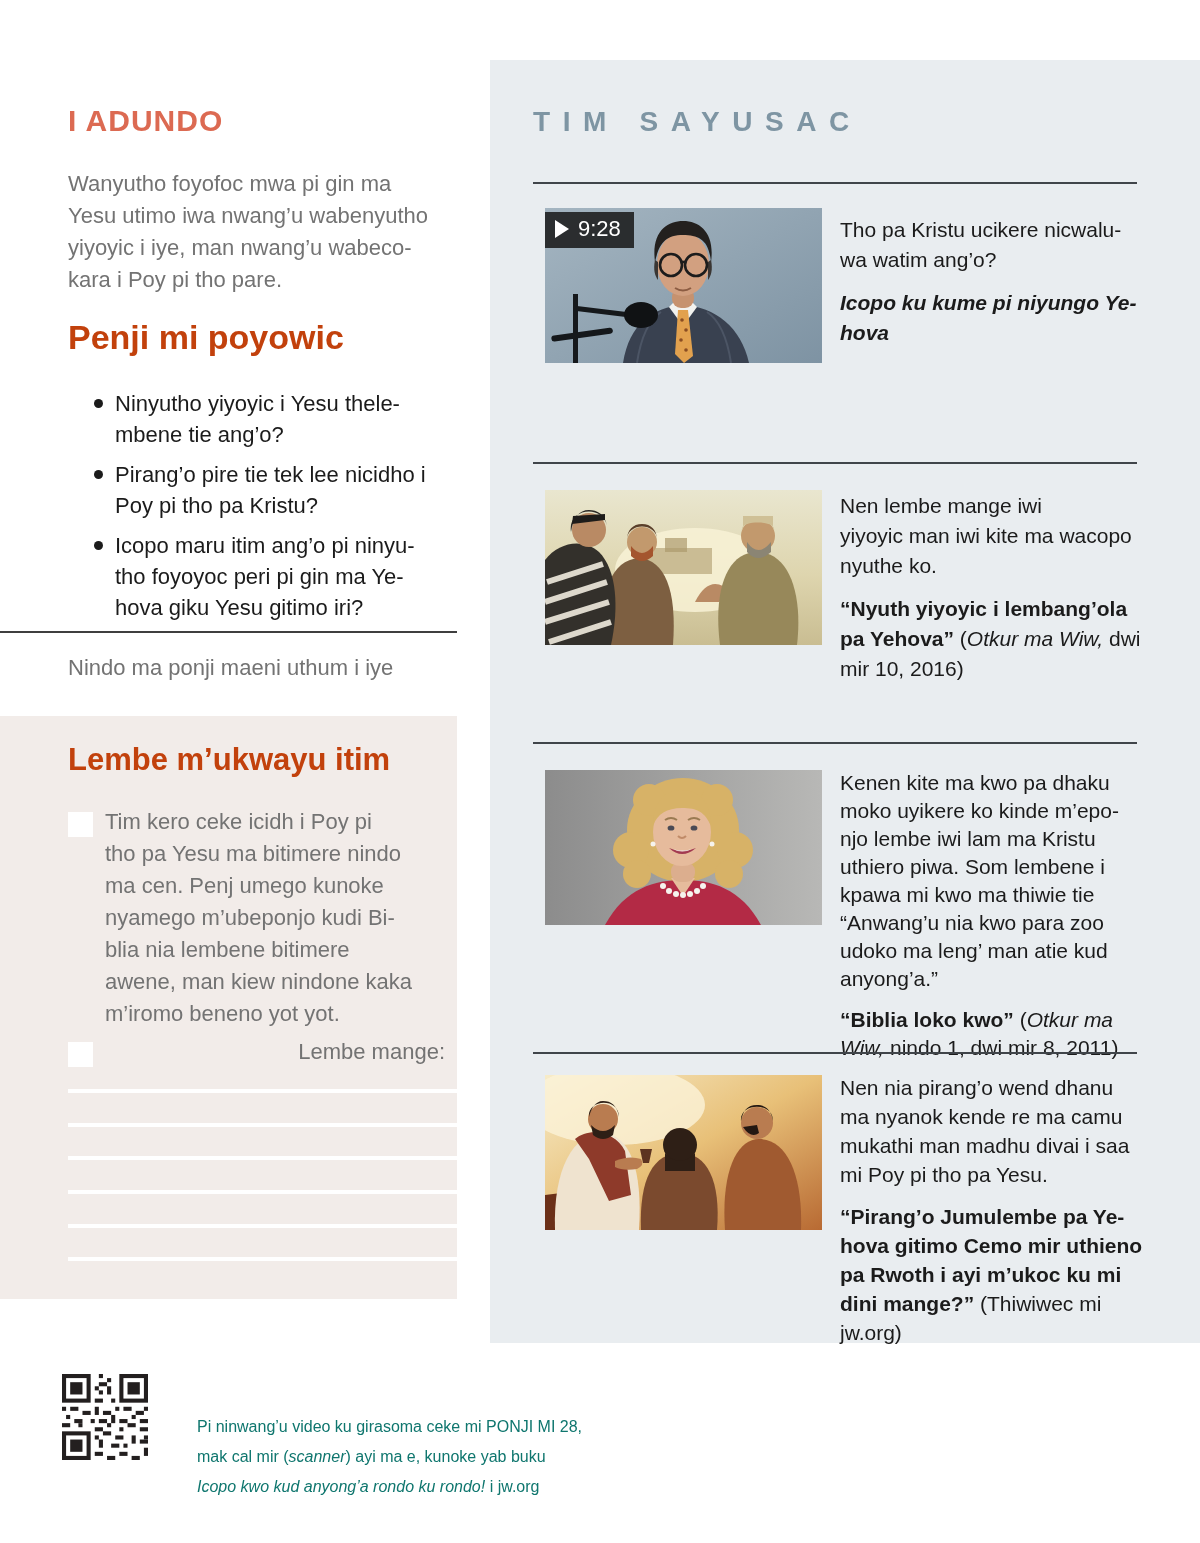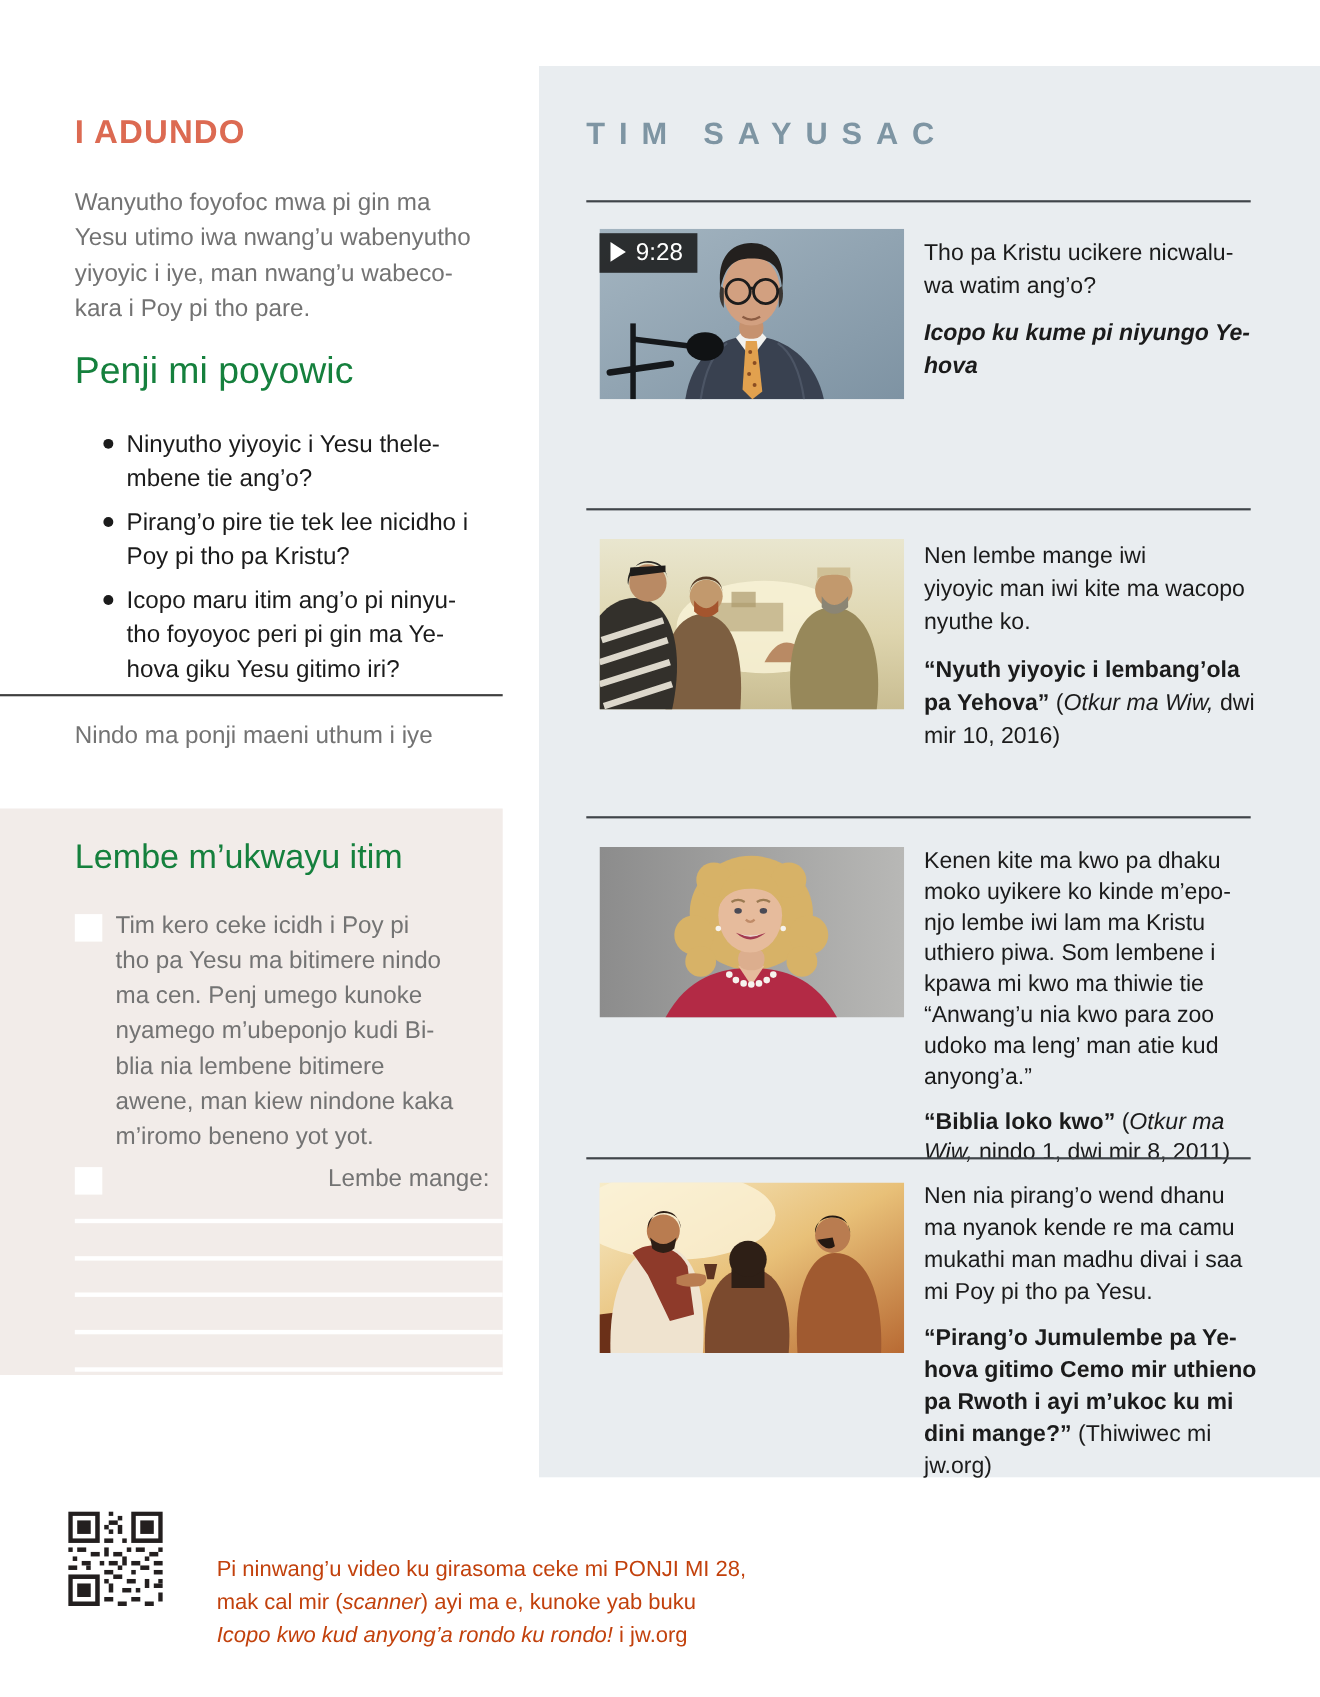--- a/index.html
+++ b/index.html
@@ -4,21 +4,21 @@
 <style>
   html,body { margin:0; padding:0; background:#ffffff; }
   .page { position:relative; width:1200px; height:1543px; background:#ffffff;
           font-family:"Liberation Sans", sans-serif; overflow:hidden; }
   .abs { position:absolute; }
   .pre { white-space:pre-line; }
 
   
   .h-orange { color:#DC6A52; font-size:30px; font-weight:700; letter-spacing:1px; }
   .body-text { font-size:22px; line-height:32px; color:#737373; margin:0; }
-  .h-blue { color:#15803d; font-weight:400; margin:0; }
+  .h-blue { color:#c2410c; font-weight:700; margin:0; }
   .questions { list-style:none; margin:0; padding:0; width:400px; }
   .questions li { position:relative; padding-left:47px; margin:0 0 9px 0;
                   font-size:22px; line-height:31px; color:#1b1b1b; }
   .questions li::before { content:""; position:absolute; left:26px; top:11px;
                   width:9px; height:9px; border-radius:50%; background:#1b1b1b; }
   .rule-left { height:2px; background:#3f3f3f; }
   .pinkbox { background:#F2ECE9; }
   .check { width:25px; height:25px; background:#ffffff; }
   .wline { height:4px; background:#ffffff; }
 
@@ -36,21 +36,21 @@
   .etext { font-size:21px; color:#1b1b1b; margin:5px 0 13px 0; width:310px; }
   .eref  { font-size:21px; color:#1b1b1b; margin:0; width:310px; }
   .lh30 { line-height:30px; }
   .lh28 { line-height:28px; }
   .lh29 { line-height:29px; }
   .title-bi { font-weight:700; font-style:italic; }
   .b { font-weight:700; }
   .i { font-style:italic; }
 
   
-  .caption { font-size:20px; line-height:30px; color:#c2410c; margin:0; }
+  .caption { font-size:16px; line-height:30px; color:#0f766e; margin:0; }
   .qr { display:block; }
 </style>
 </head>
 <body>
 
 <div class="page">
 
   <div class="abs h-orange" style="left:68px; top:104px;">I ADUNDO</div>
 
   <p class="abs body-text pre" style="left:68px; top:168px; width:410px;">Wanyutho foyofoc mwa pi gin ma
@@ -67,21 +67,21 @@
 Poy pi tho pa Kristu?</li>
     <li class="pre">Icopo maru itim ang’o pi ninyu-
 tho foyoyoc peri pi gin ma Ye-
 hova giku Yesu gitimo iri?</li>
   </ul>
 
   <div class="abs rule-left" style="left:0; top:631px; width:457px;"></div>
 
   <p class="abs body-text" style="left:68px; top:652px; width:410px;">Nindo ma ponji maeni uthum i iye</p>
 
-  <div class="abs pinkbox" style="left:0; top:735px; width:457px; height:515px;">
+  <div class="abs pinkbox" style="left:0; top:716px; width:457px; height:583px;">
     <h2 class="abs h-blue" style="left:68px; top:26px; font-size:31px;">Lembe m’ukwayu itim</h2>
 
     <div class="abs check" style="left:68px; top:96px;"></div>
     <p class="abs body-text pre" style="left:105px; top:90px; width:340px;">Tim kero ceke icidh i Poy pi
 tho pa Yesu ma bitimere nindo
 ma cen. Penj umego kunoke
 nyamego m’ubeponjo kudi Bi-
 blia nia lembene bitimere
 awene, man kiew nindone kaka
 m’iromo beneno yot yot.</p>

